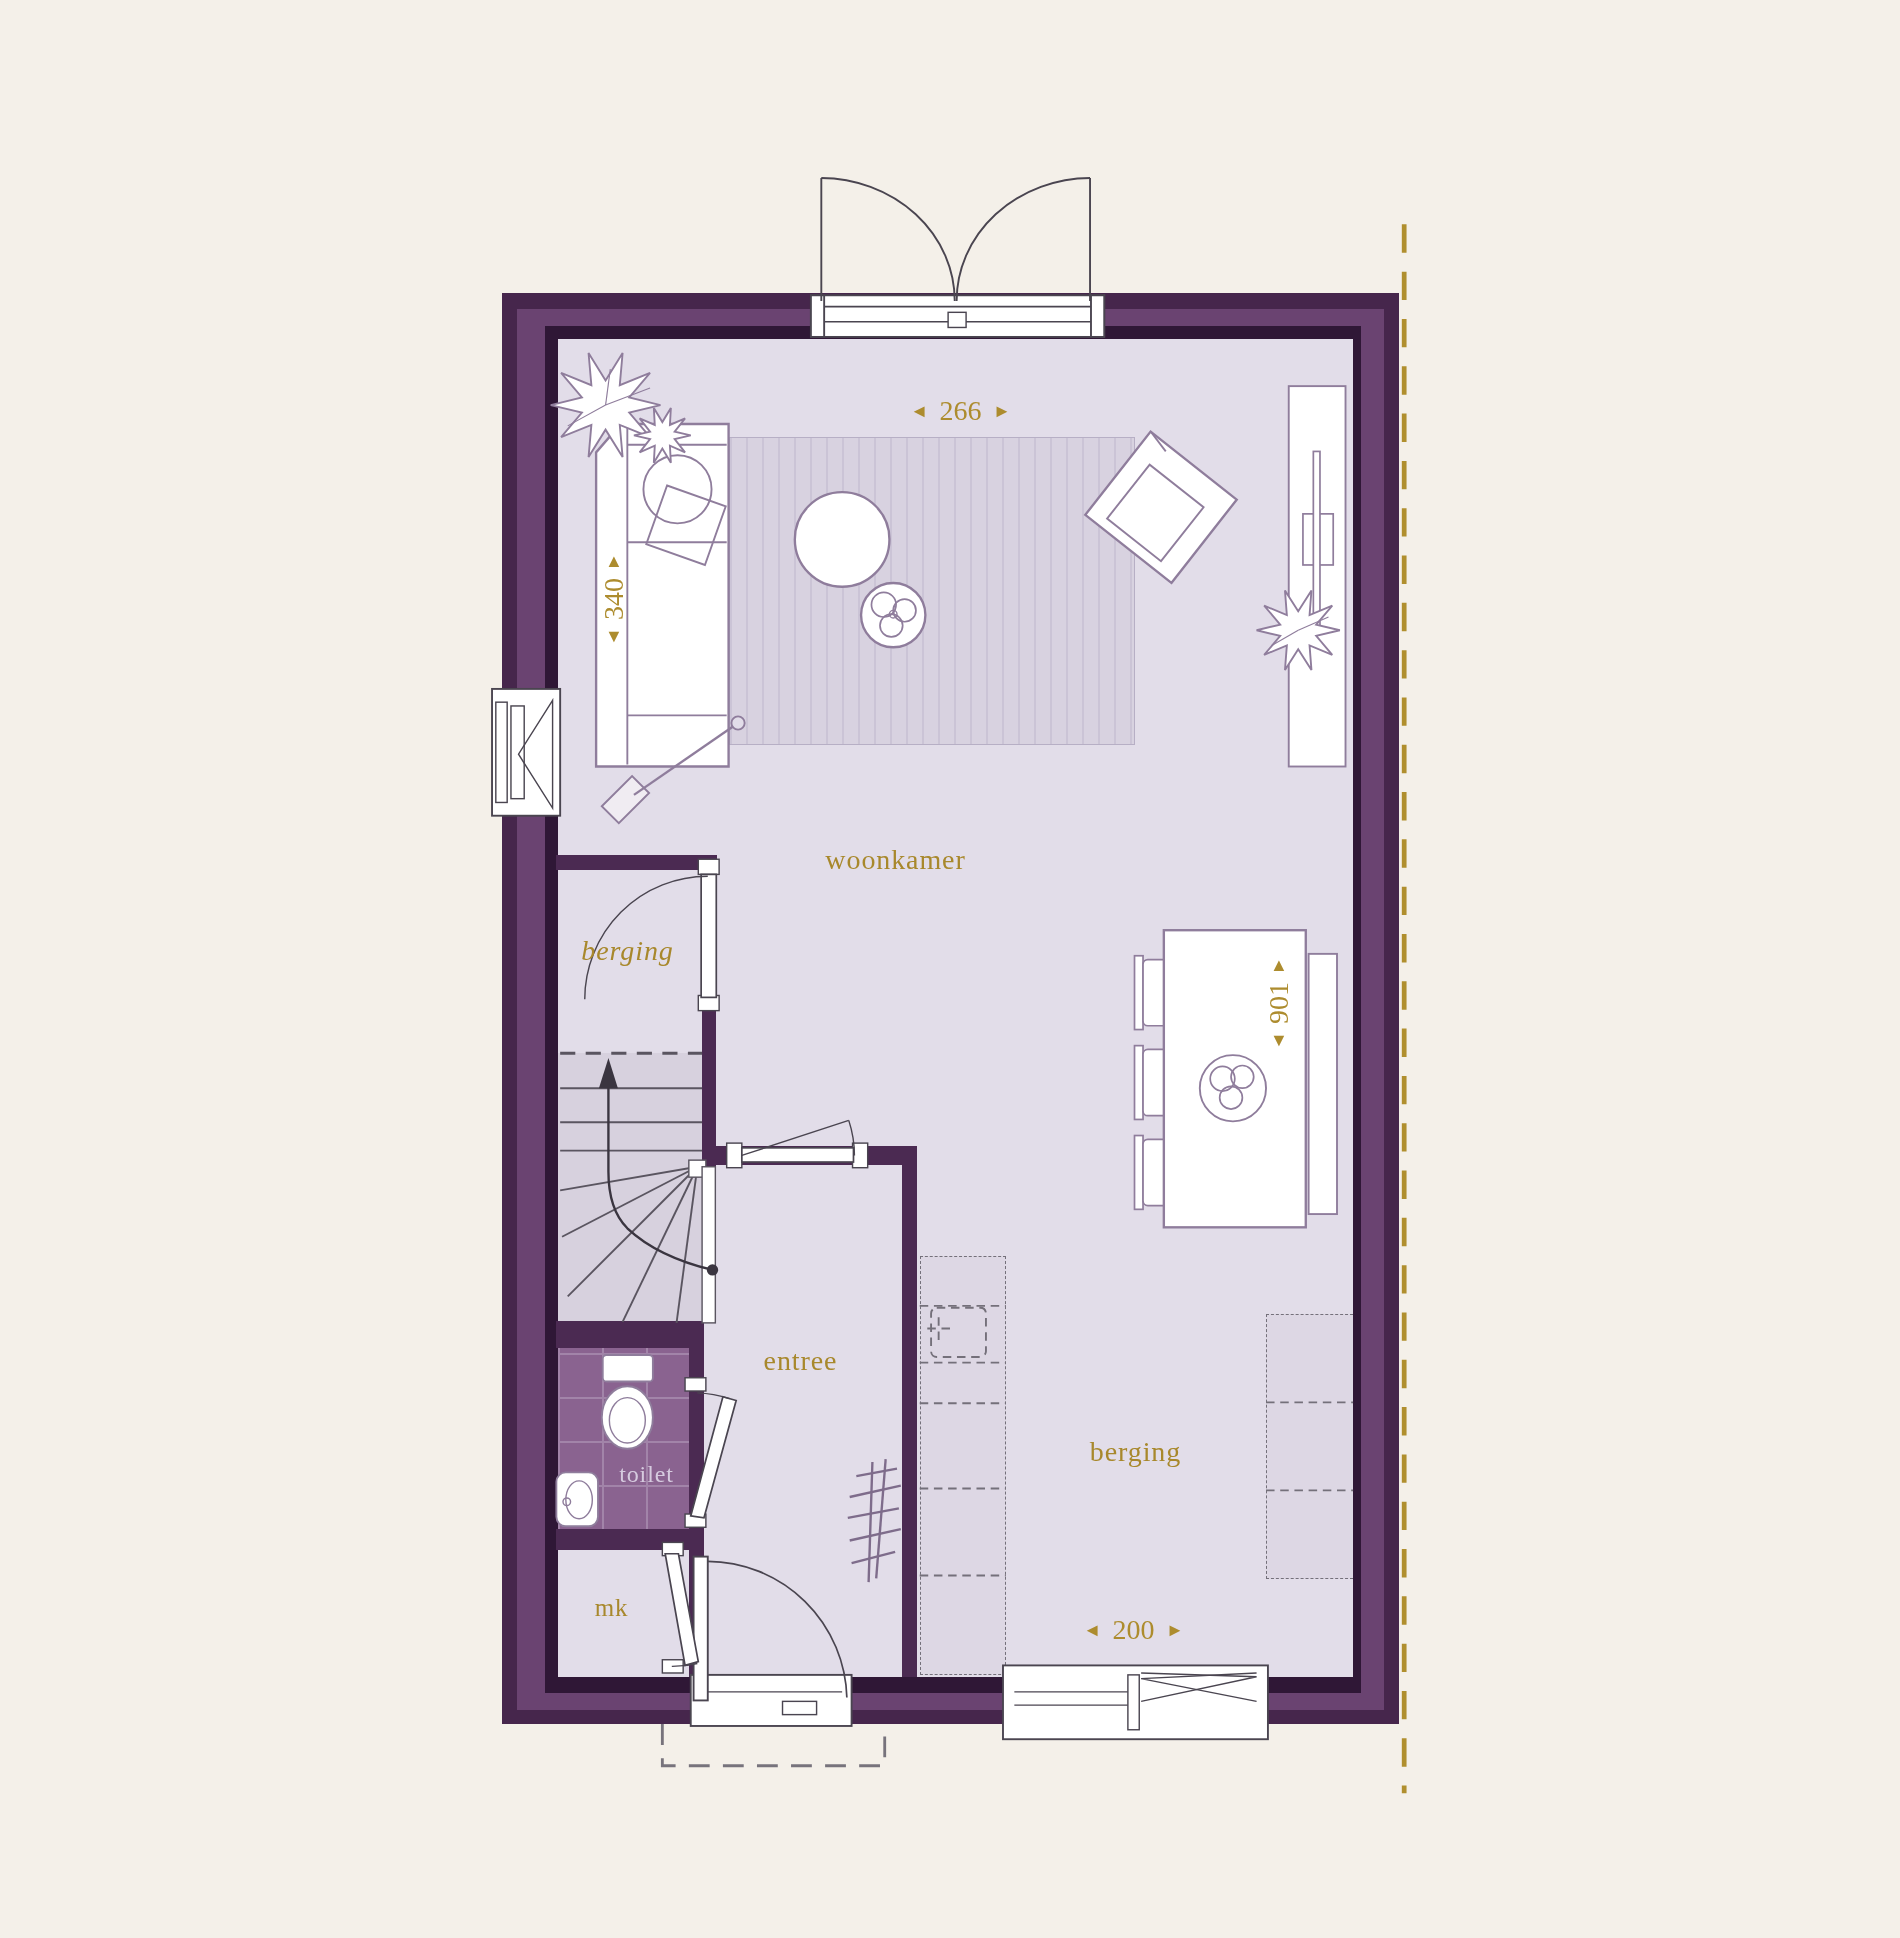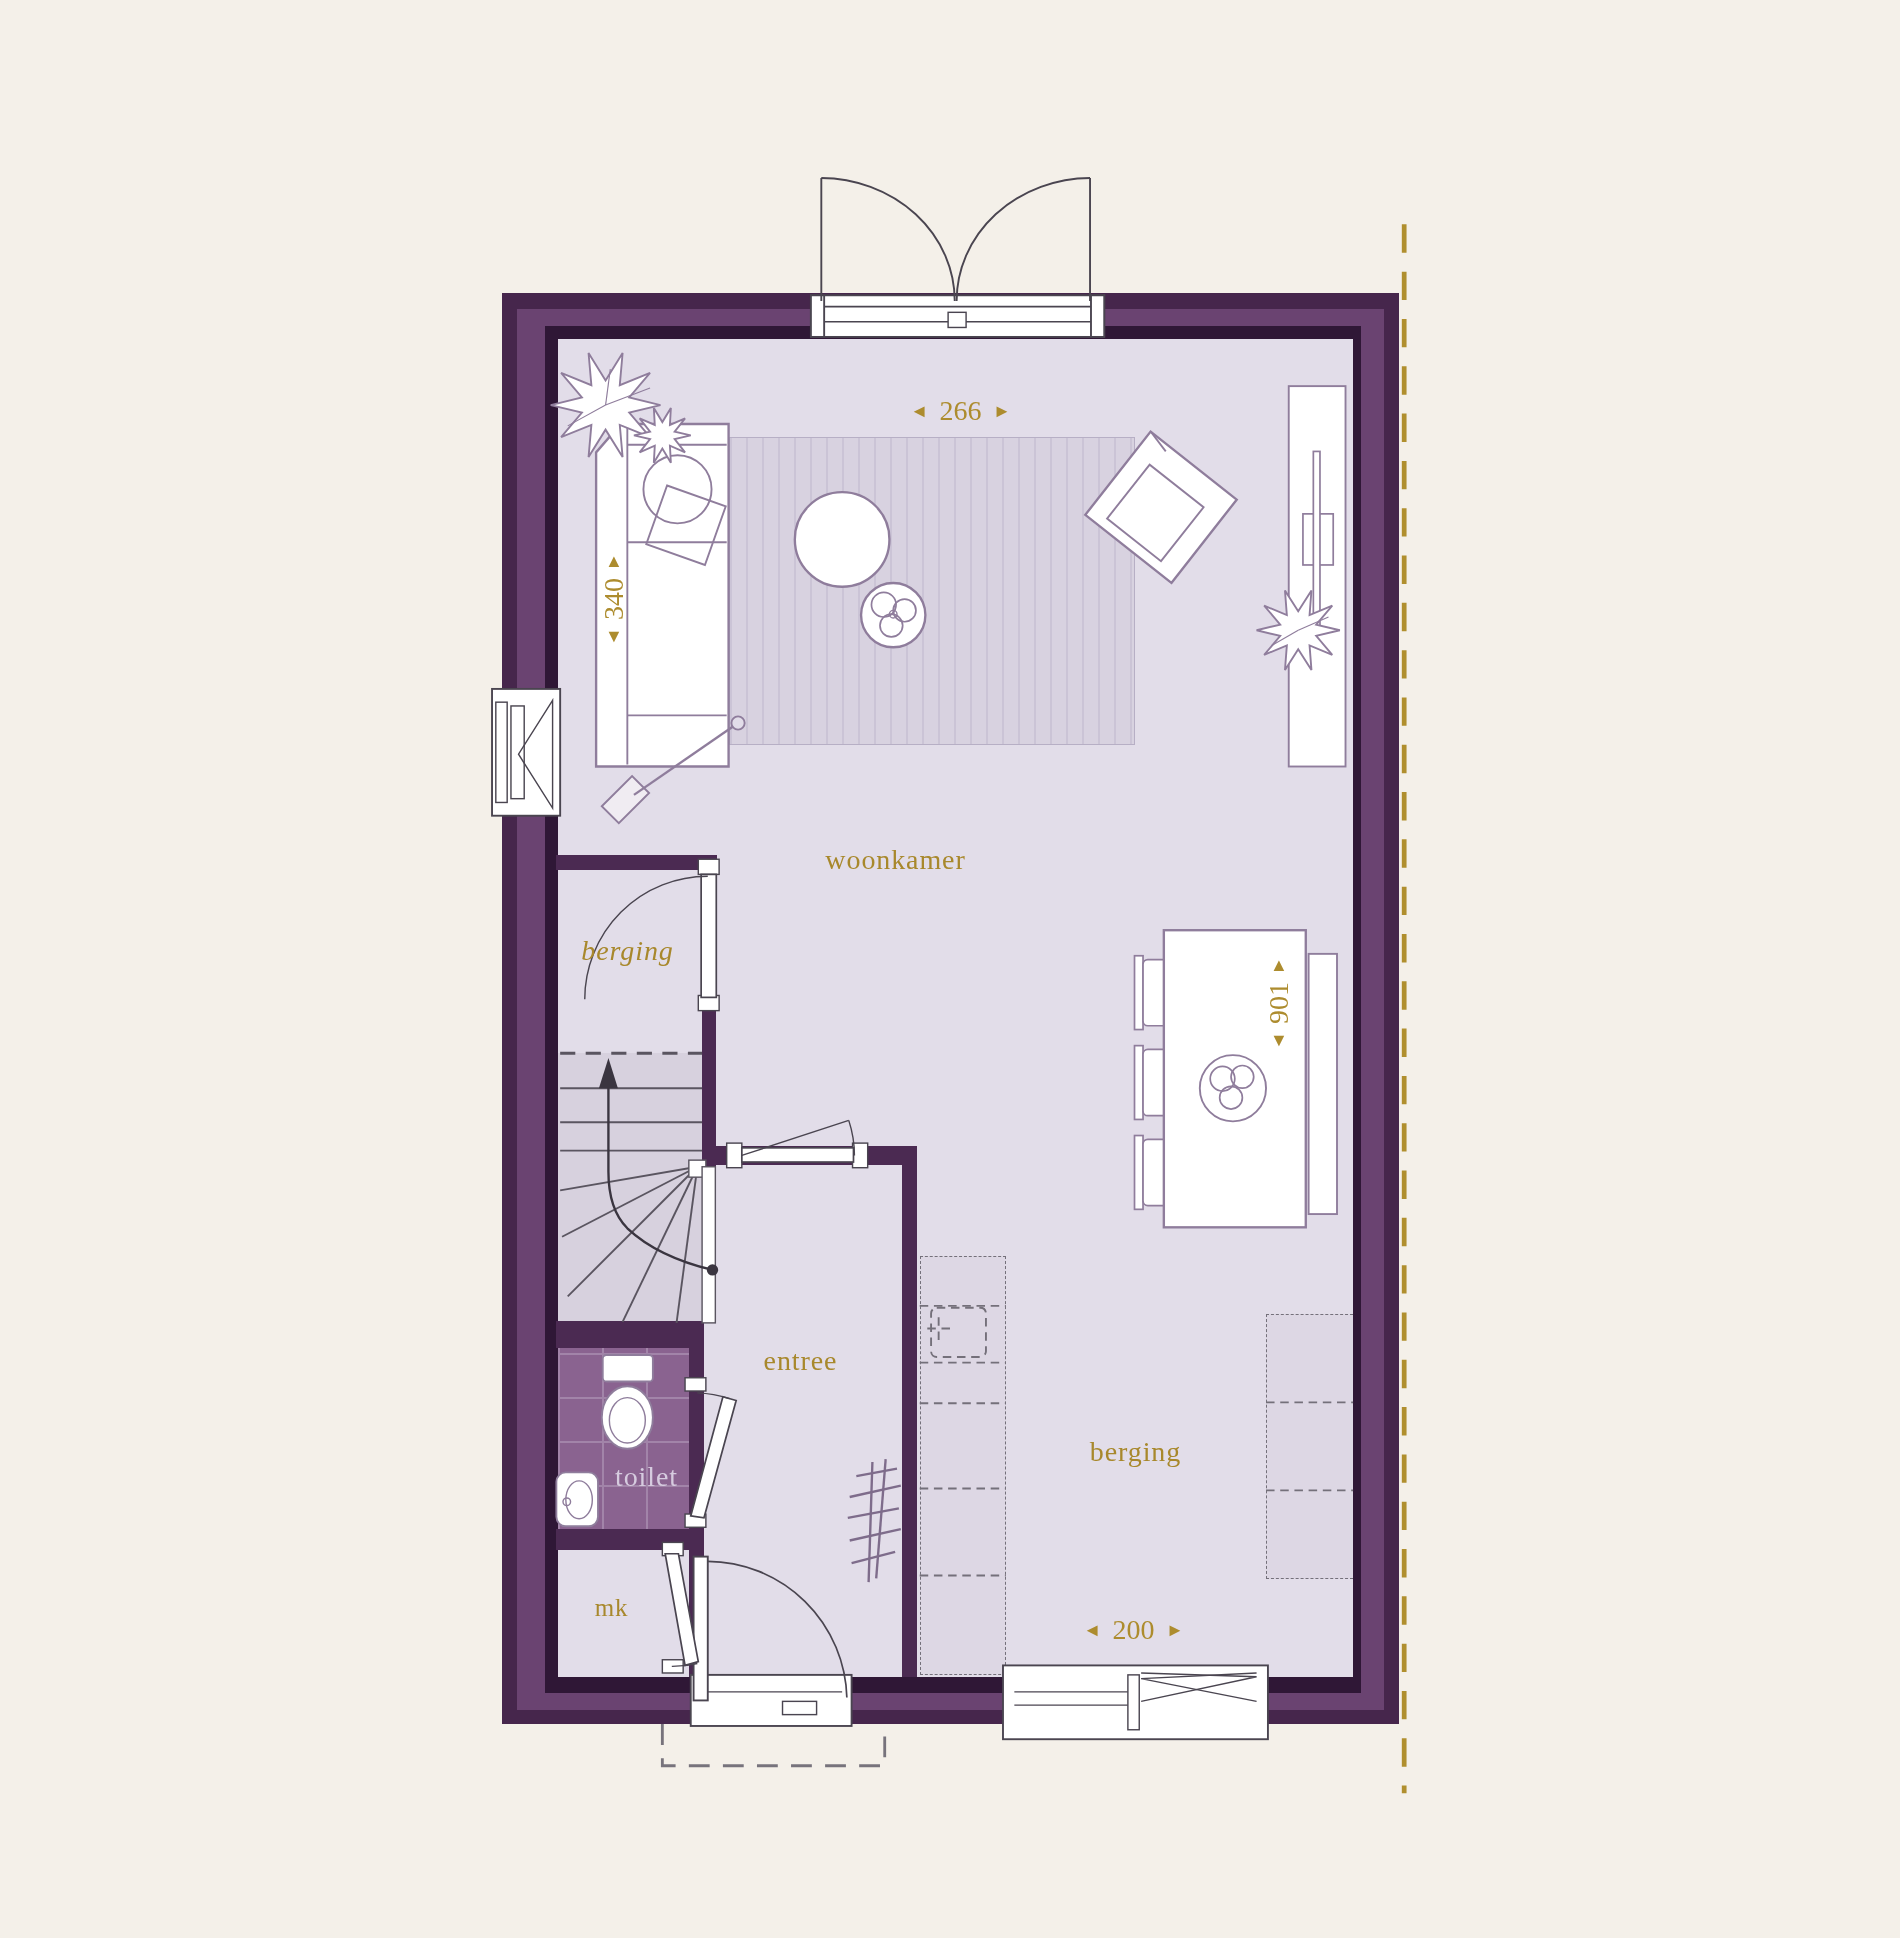--- a/index.html
+++ b/index.html
@@ -243,21 +243,21 @@
     <g stroke="#8f7d9c" fill="#ffffff" stroke-width="2">
       <polygon points="1416,666 1391,672 1408,692 1384,682 1386,708 1372,686 1358,708 1360,682 1336,692 1353,672 1328,666 1353,660 1336,640 1360,650 1358,624 1372,646 1386,624 1384,650 1408,640 1391,660"></polygon>
       <line x1="1372" y1="666" x2="1404" y2="652" stroke-width="1.2"></line>
       <line x1="1372" y1="666" x2="1344" y2="682" stroke-width="1.2"></line>
     </g>
   </svg>
 
   <div class="abs label" style="left:801px;top:804px;margin-top:40px;">woonkamer</div>
   <div class="abs label" style="left:533px;top:935px;font-style:italic;">berging</div>
   <div class="abs label" style="left:706px;top:1345px;">entree</div>
-  <div class="abs label label-light" style="left:552px;top:1461px;font-size:28px;">toilet</div>
+  <div class="abs label label-light" style="left:552px;top:1461px;font-size:24px;">toilet</div>
   <div class="abs label" style="left:517px;top:1594px;font-size:25px;">mk</div>
   <div class="abs label" style="left:1041px;top:1436px;">berging</div>
 
   <div class="abs dim" style="left:866px;top:395px;width:189px;">
     <span class="tri">◄</span>
     <span class="num">266</span>
     <span class="tri">►</span>
   </div>
 
   <div class="abs dim dim-v" style="left:592px;top:552px;">

